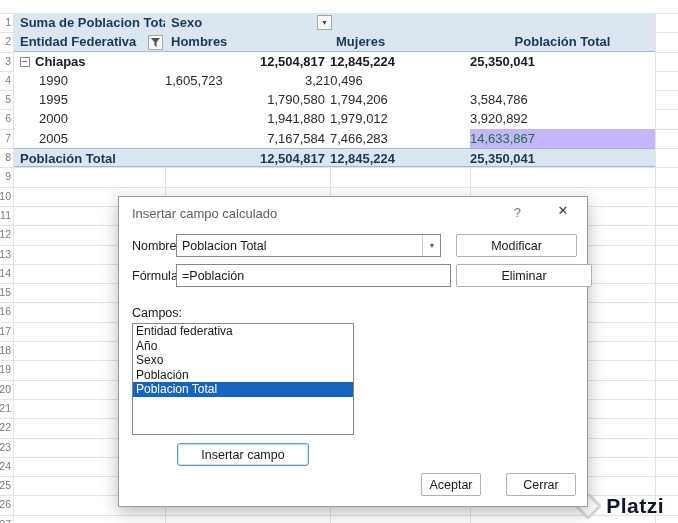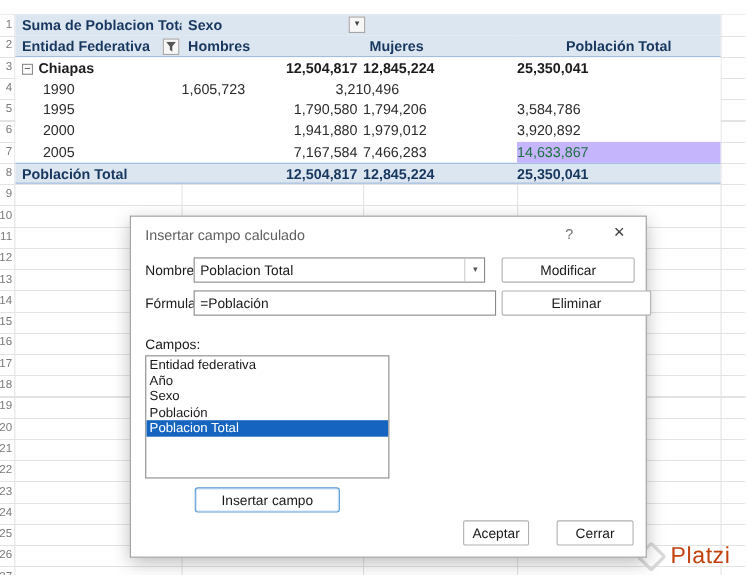--- a/index.html
+++ b/index.html
@@ -85,21 +85,21 @@
   .btn-cerrar{left:387px;top:276px;width:70px;height:23px}
   .listbox{
     position:absolute;left:13px;top:126px;width:222px;height:112px;border:1px solid #898989;
     background:#fff;overflow:hidden;box-sizing:border-box;
   }
   .li{height:14.6px;line-height:14.6px;padding:0 3px;font-size:12px;white-space:nowrap;cursor:default}
   .li.sel{background:#1565c0;color:#ffffff}
   
   .watermark{position:absolute;right:14px;bottom:5px;display:flex;align-items:center;gap:8px;z-index:1}
   .wm-diamond{width:14px;height:14px;border:3.5px solid #dadada;border-radius:3px;transform:rotate(45deg)}
-  .wm-text{font-size:21px;font-weight:normal;color:#c2410c;letter-spacing:.5px}
+  .wm-text{font-size:21px;font-weight:bold;color:#0f172a;letter-spacing:.5px}
 </style>
 </head>
 <body>
 
 <div class="gridlines"></div>
 <div class="vline" style="left:13px"></div>
 <div class="vline" style="left:165px"></div>
 <div class="vline" style="left:330px"></div>
 <div class="vline" style="left:470px"></div>
 <div class="vline" style="left:655px"></div>

